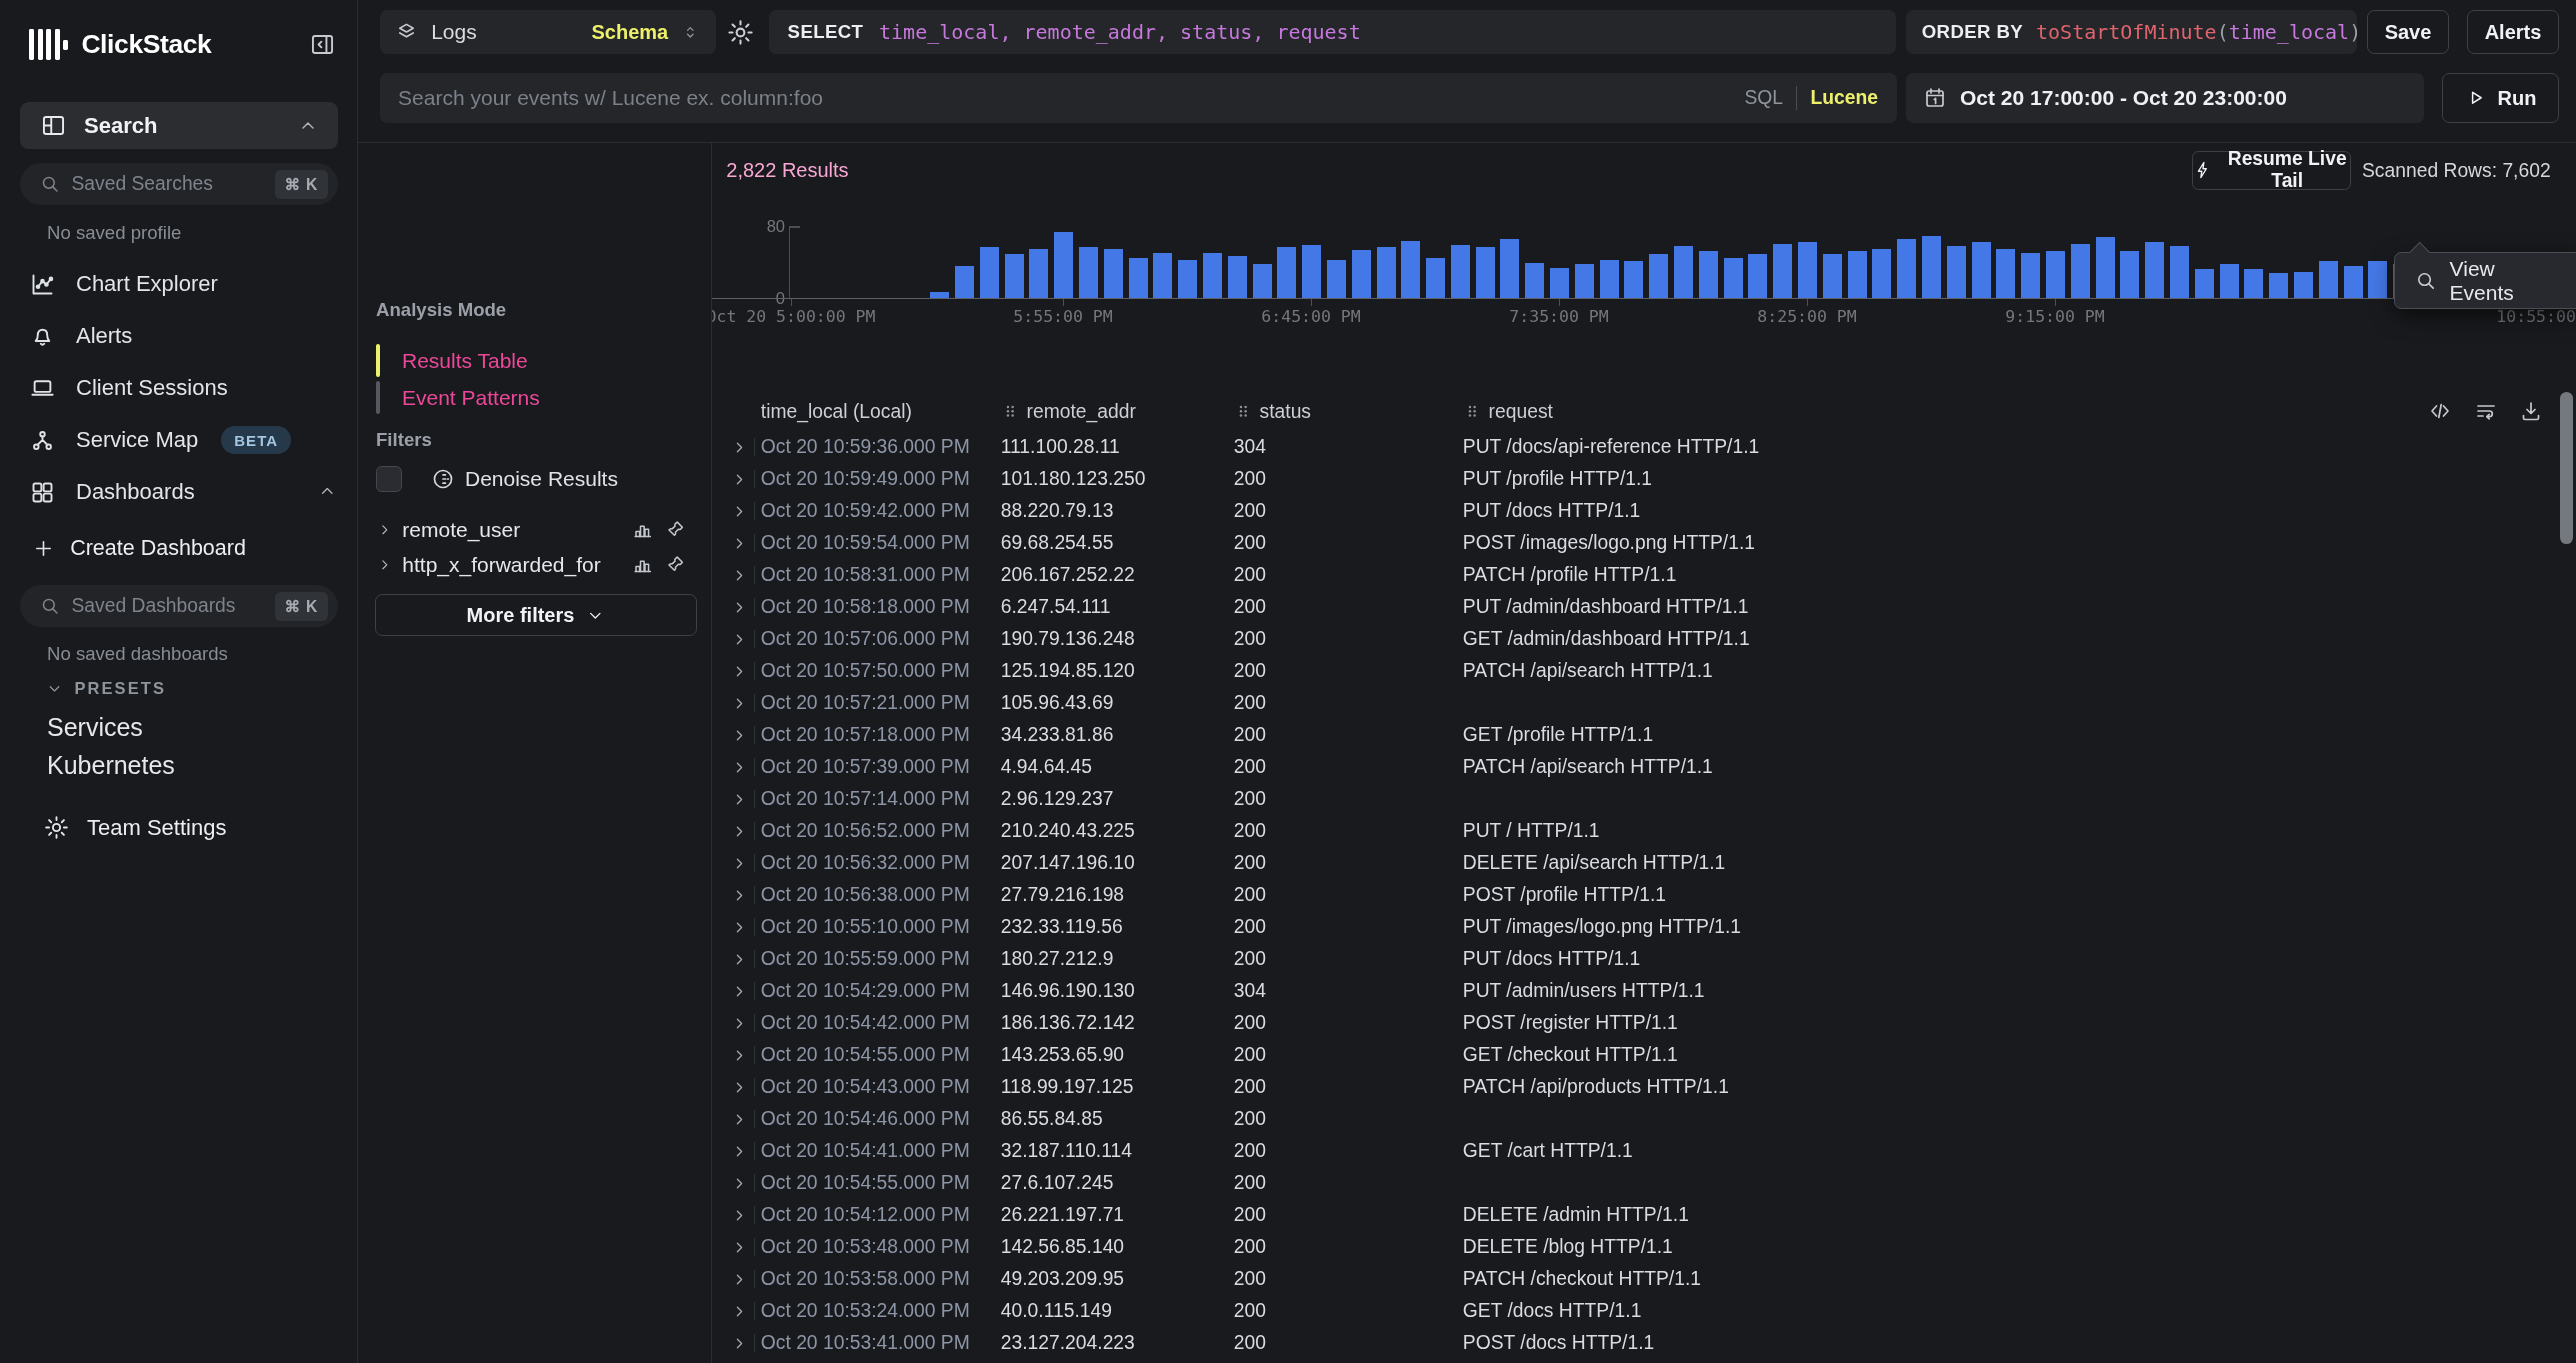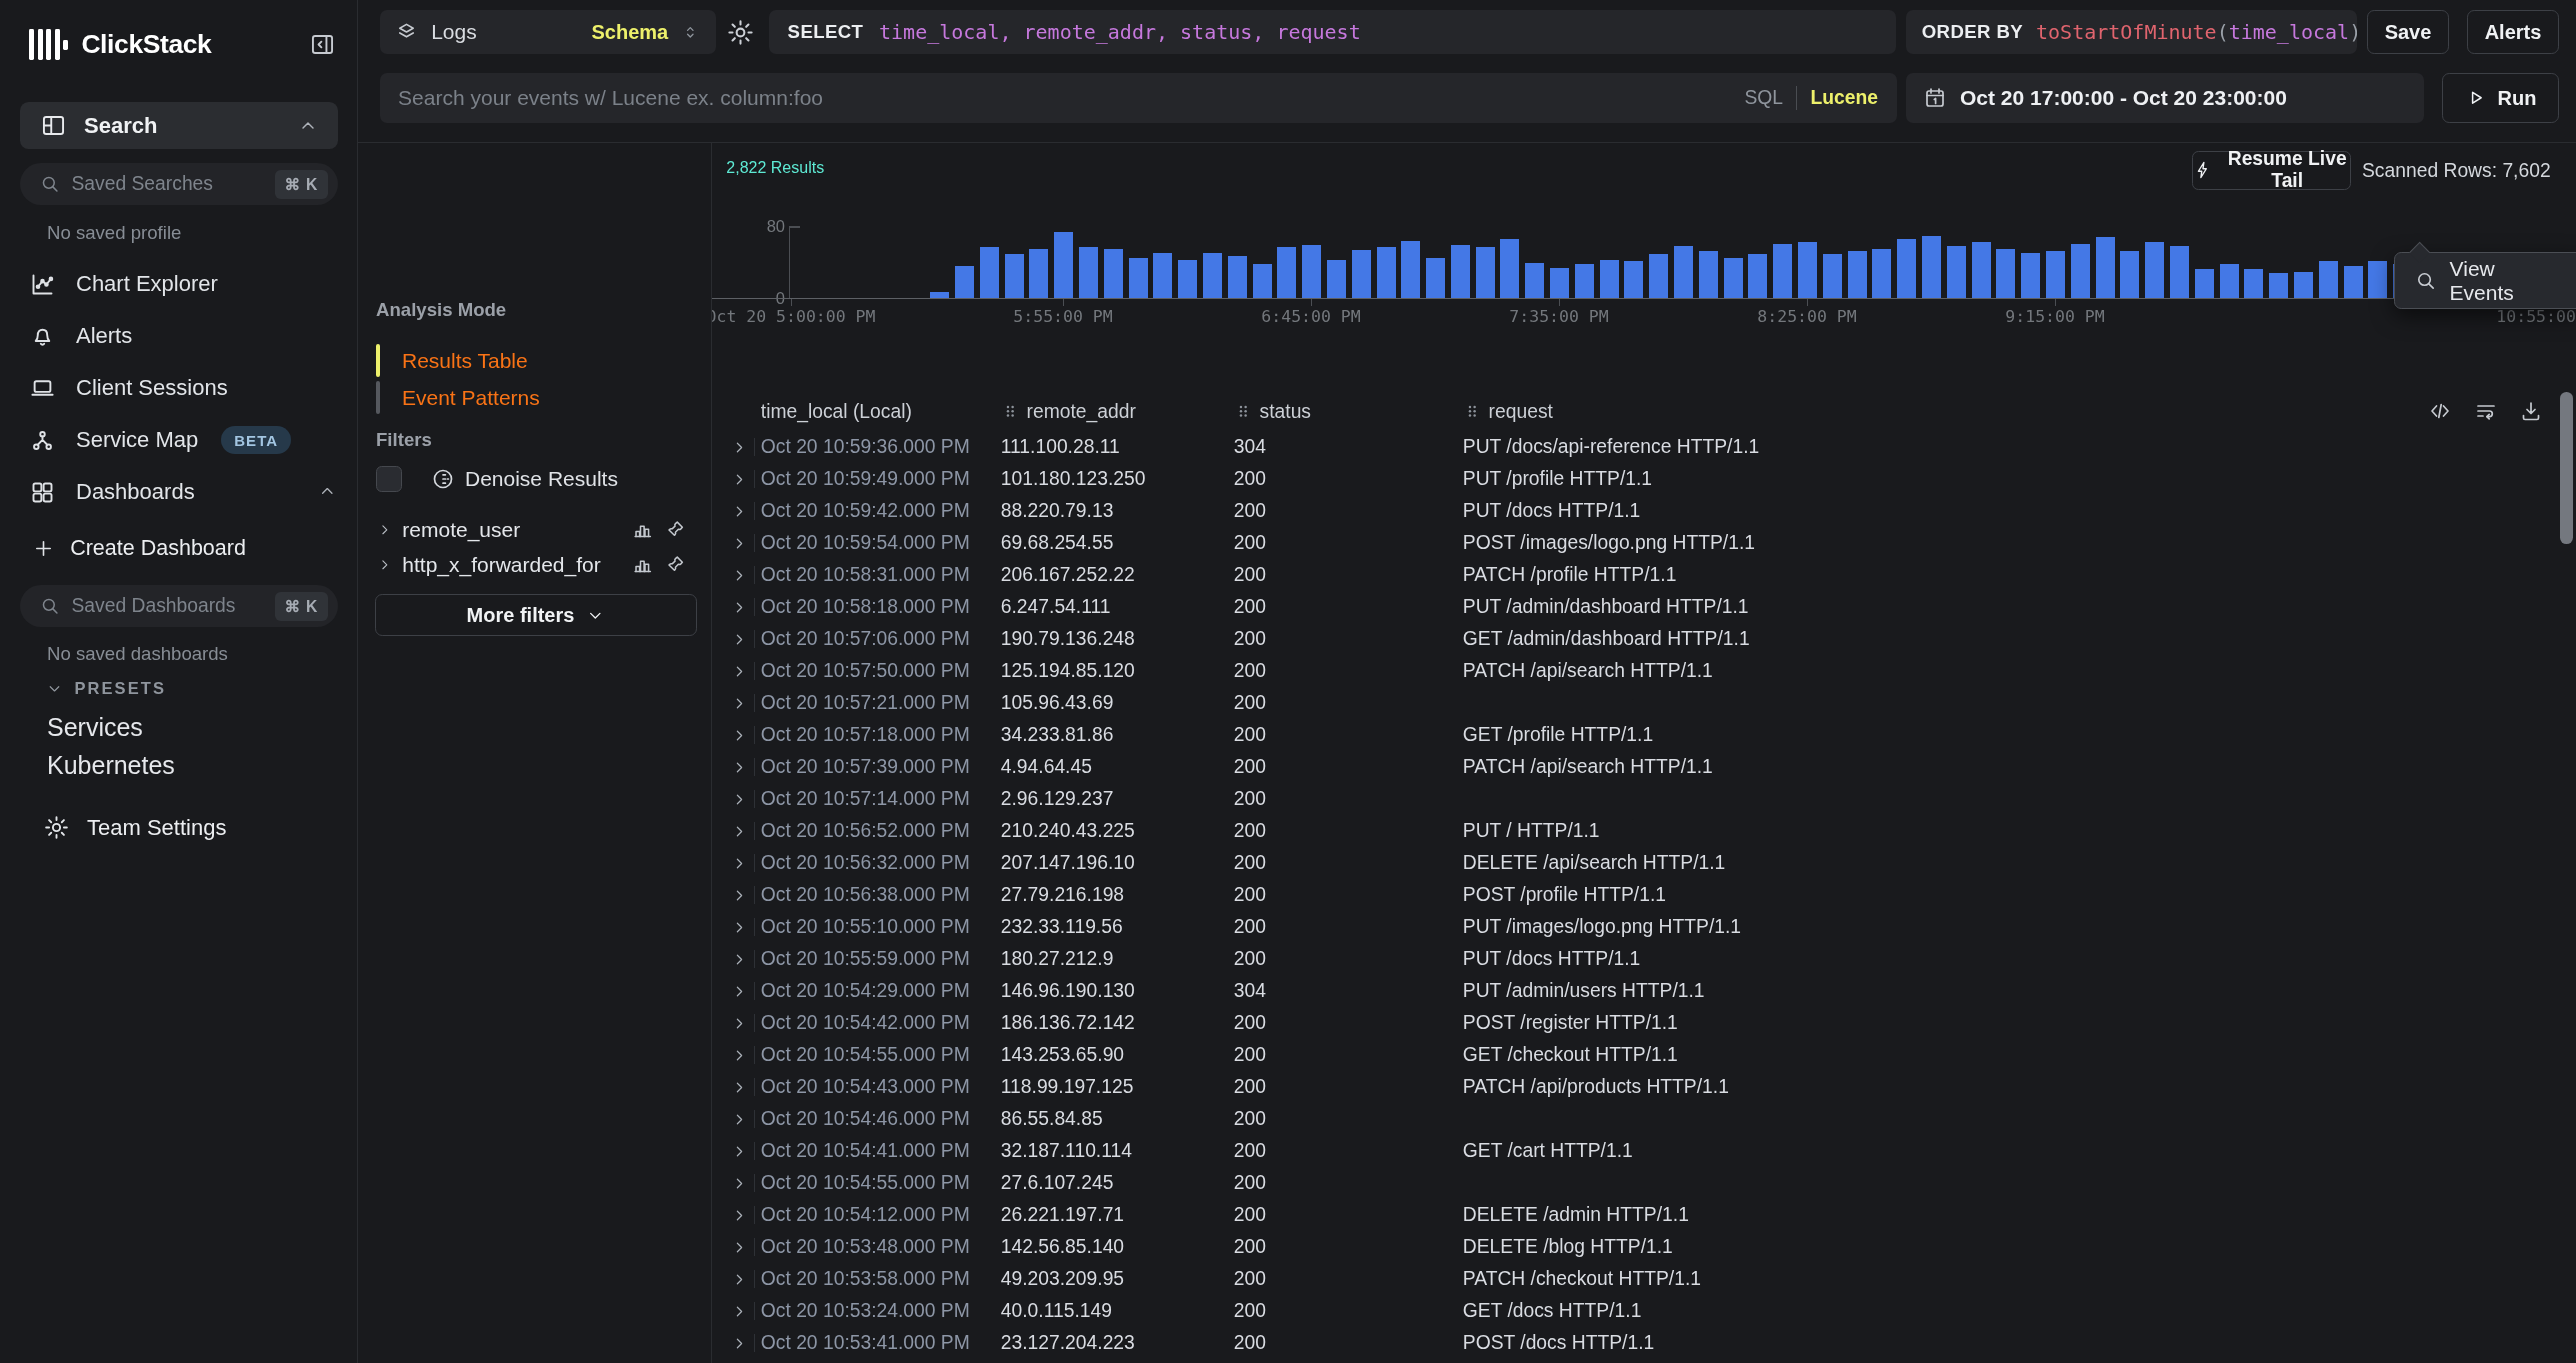--- a/index.html
+++ b/index.html
@@ -80,37 +80,37 @@
   .lang-lucene{font-size:19.3px;font-weight:700;color:var(--yellow)}
   .date-box{position:absolute;left:1548px;top:73px;width:518px;height:50px;gap:13px;padding:0 17px}
   .date-box .lbl{font-size:21px;font-weight:600;color:#eef0f3}
   .run-btn{position:absolute;left:2084px;top:73px;width:117px;height:50px}
 
   
   .filters{position:absolute;left:358px;top:143px;width:354px;height:1221px;border-right:1.4px solid var(--border)}
   .panel-label{position:absolute;left:18px;font-size:18.6px;font-weight:700;color:#9ba0a8}
   .modes{position:absolute;left:18px;top:199px;width:315px}
   .mode-item{height:37px;display:flex;align-items:center;padding-left:26px;position:relative;
-    font-size:21px;color:#f97316;cursor:pointer}
+    font-size:21px;color:#ec4899;cursor:pointer}
   .mode-item::before{content:"";position:absolute;left:0;top:2.1px;bottom:2.1px;width:3.6px;
     border-radius:2.1px;background:#55585e}
   .mode-item.active::before{background:var(--yellow)}
   .denoise-row{position:absolute;left:18px;top:319px;height:34px;display:flex;align-items:center}
   .checkbox{width:26px;height:26px;border-radius:5.7px;background:#2a2c31;border:1.4px solid #45484e}
   .denoise-icon{margin-left:29px;color:#d4d8dd}
   .denoise-lbl{margin-left:10px;font-size:21px;color:#e0e3e7}
   .field-row{position:absolute;left:0;width:354px;height:36px;display:flex;align-items:center;
     padding:0 27px 0 18.6px;gap:10px;cursor:pointer}
   .field-row .fname{font-size:21px;font-weight:500;color:#e4e7eb;flex:1}
   .field-row .ficn{color:#c3c8ce}
   .more-filters{position:absolute;left:16.5px;top:451px;width:322px;height:42px}
 
   
   .results{position:absolute;left:712px;top:143px;width:1864px;height:1221px}
-  .res-count{position:absolute;left:14.3px;top:15.7px;font-size:16px;font-weight:500;color:#5eead4}
+  .res-count{position:absolute;left:14.3px;top:15.7px;font-size:20px;font-weight:500;color:#f9a8d4}
   .resume-btn{position:absolute;left:1480px;top:7.9px;width:159px;height:39px;border-radius:6.4px;font-size:19.3px}
   .scanned{position:absolute;left:1650px;top:17px;font-size:19.3px;color:#d4d8dd}
 
   .chart{position:absolute;left:0;top:72px;width:1864px;height:122px;overflow:hidden}
   .ylab{position:absolute;right:1791px;width:64px;text-align:right;font-size:16.5px;color:#73777c;
     transform:translateY(-50%)}
   .yaxis{position:absolute;left:77px;top:11.4px;width:1.4px;height:72px;background:#4b4e53}
   .yaxis-tick{position:absolute;left:77px;top:11.4px;width:11.4px;height:1.4px;background:#4b4e53}
   .baseline{position:absolute;left:0;top:83px;right:0;height:1.4px;background:#5d6065}
   .bar{position:absolute;width:18.6px;background:var(--blue);bottom:37px}

